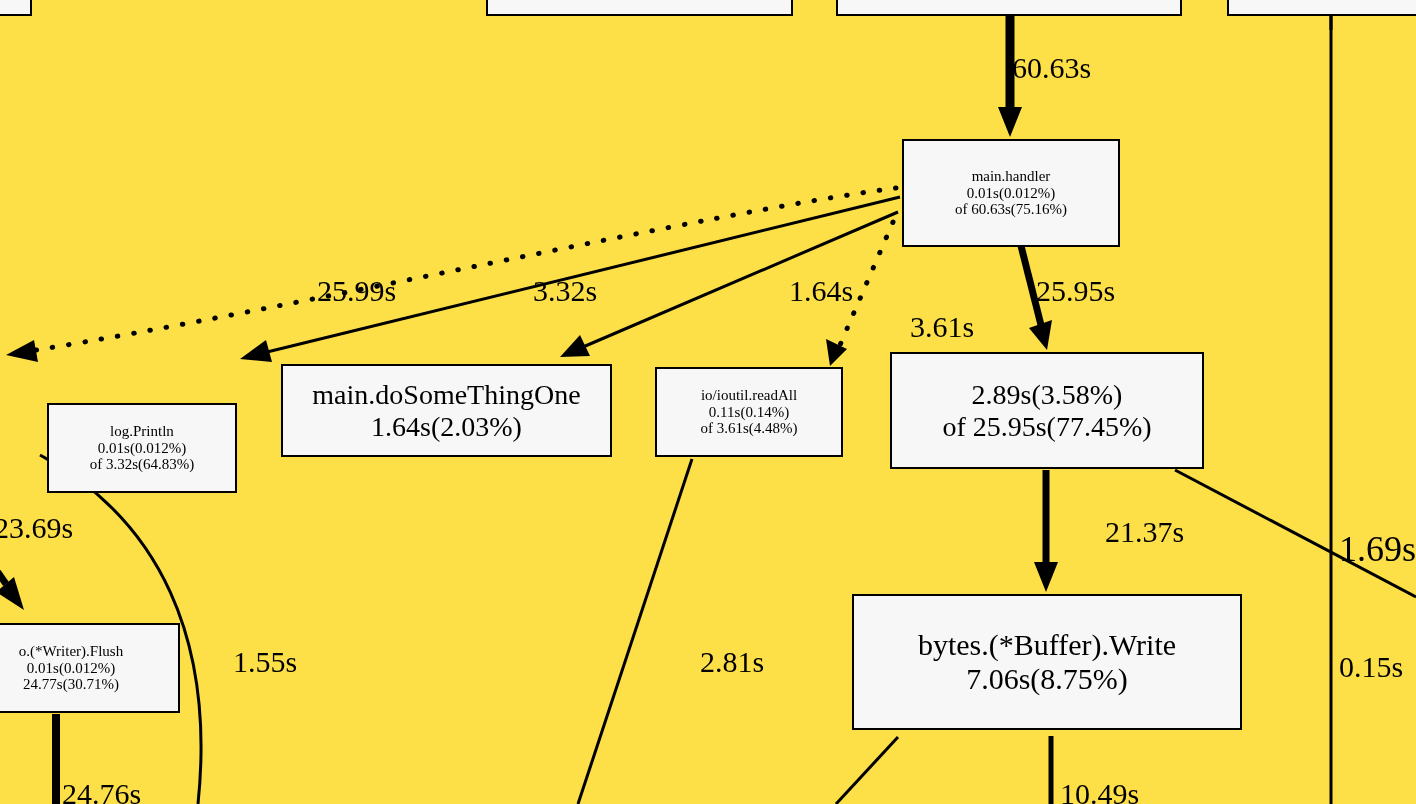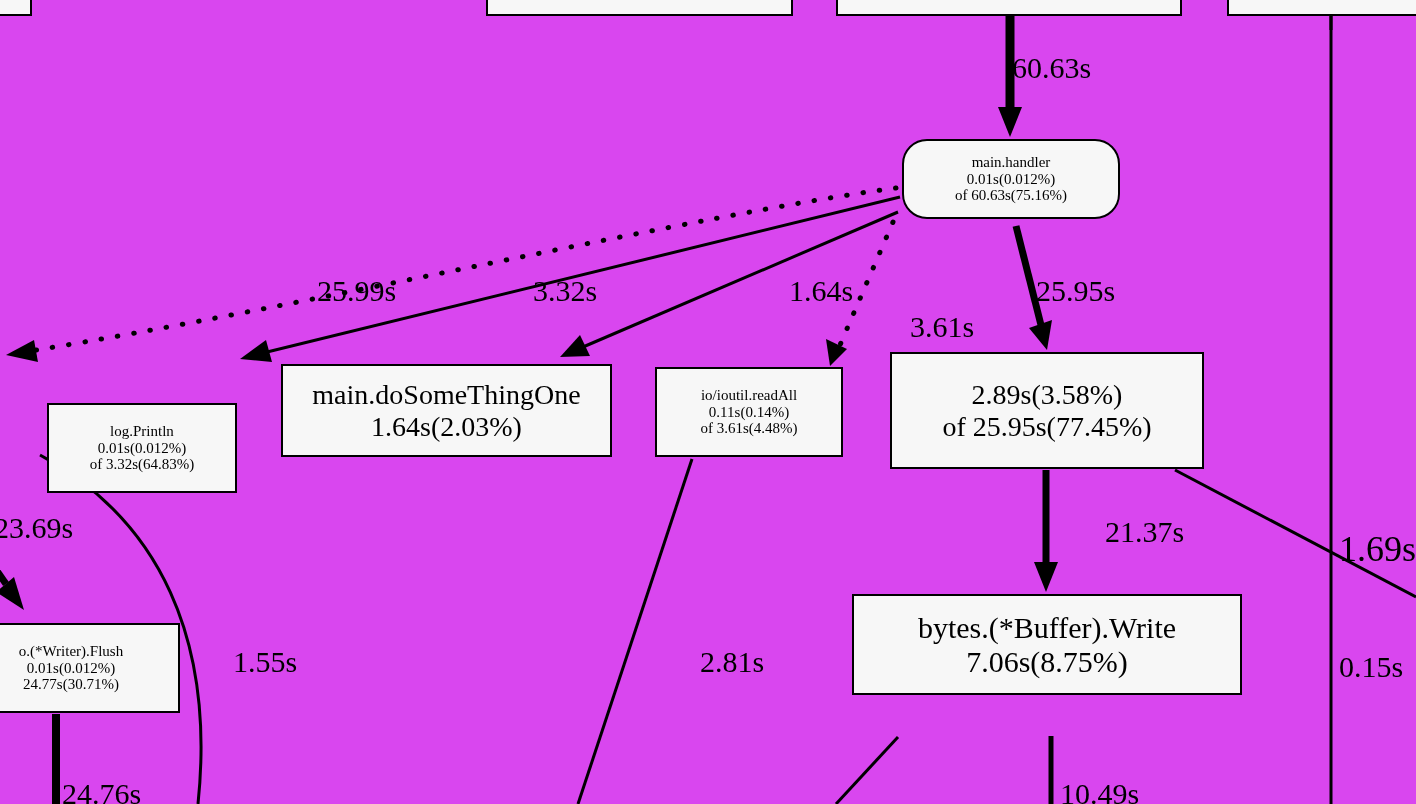--- a/index.html
+++ b/index.html
@@ -4,21 +4,21 @@
 <style>
   html, body {
     margin: 0;
     padding: 0;
     background: #ffffff;
   }
   #canvas {
     position: relative;
     width: 1416px;
     height: 804px;
-    background: #d946ef;
+    background: #fde047;
     overflow: hidden;
     font-family: "Liberation Serif", "DejaVu Serif", serif;
   }
   #edge-layer {
     position: absolute;
     left: 0;
     top: 0;
     width: 1416px;
     height: 804px;
     pointer-events: none;
@@ -87,21 +87,21 @@
     <div class="edge-label" style="left: 62px; top: 777px; font-size: 30px;">24.76s</div>
     <div class="edge-label" style="left: 233px; top: 645px; font-size: 30px;">1.55s</div>
     <div class="edge-label" style="left: 700px; top: 645px; font-size: 30px;">2.81s</div>
     <div class="edge-label" style="left: 1060px; top: 777px; font-size: 30px;">10.49s</div>
     <div class="edge-label" style="left: 1339px; top: 528px; font-size: 36px;">1.69s</div>
     <div class="edge-label" style="left: 1339px; top: 650px; font-size: 30px;">0.15s</div>
     <div class="node" style="left: -40px; top: -36px; width: 72px; height: 52px; font-size: 15px; background: rgb(247, 247, 247); border-color: rgb(0, 0, 0);"></div>
     <div class="node" style="left: 486px; top: -44px; width: 307px; height: 60px; font-size: 15px; background: rgb(247, 247, 247); border-color: rgb(0, 0, 0);"></div>
     <div class="node" style="left: 836px; top: -44px; width: 346px; height: 60px; font-size: 15px; background: rgb(247, 247, 247); border-color: rgb(0, 0, 0);"></div>
     <div class="node" style="left: 1227px; top: -44px; width: 230px; height: 60px; font-size: 15px; background: rgb(247, 247, 247); border-color: rgb(0, 0, 0);"></div>
-    <div class="node" style="left: 902px; top: 139px; width: 218px; height: 80px; font-size: 15px; background: rgb(247, 247, 247); border-color: rgb(0, 0, 0); border-radius: 25px;">
+    <div class="node" style="left: 902px; top: 139px; width: 218px; height: 108px; font-size: 15px; background: rgb(247, 247, 247); border-color: rgb(0, 0, 0);">
       <span class="ln">main.handler</span>
       <span class="ln">0.01s(0.012%)</span>
       <span class="ln">of 60.63s(75.16%)</span>
     </div>
     <div class="node" style="left: 47px; top: 367px; width: 190px; height: 90px; font-size: 15px; background: rgb(247, 247, 247); border-color: rgb(0, 0, 0); margin-top: 36px;">
       <span class="ln">log.Println</span>
       <span class="ln">0.01s(0.012%)</span>
       <span class="ln">of 3.32s(64.83%)</span>
     </div>
     <div class="node" style="left: 281px; top: 364px; width: 331px; height: 93px; font-size: 28px; background: rgb(247, 247, 247); border-color: rgb(0, 0, 0);">
@@ -115,17 +115,17 @@
     </div>
     <div class="node" style="left: 890px; top: 352px; width: 314px; height: 117px; font-size: 28px; background: rgb(247, 247, 247); border-color: rgb(0, 0, 0);">
       <span class="ln">2.89s(3.58%)</span>
       <span class="ln">of 25.95s(77.45%)</span>
     </div>
     <div class="node" style="left: -38px; top: 623px; width: 218px; height: 90px; font-size: 15px; background: rgb(247, 247, 247); border-color: rgb(0, 0, 0);">
       <span class="ln">o.(*Writer).Flush</span>
       <span class="ln">0.01s(0.012%)</span>
       <span class="ln">24.77s(30.71%)</span>
     </div>
-    <div class="node" style="left: 852px; top: 594px; width: 390px; height: 101px; font-size: 30px; background: rgb(247, 247, 247); border-color: rgb(0, 0, 0);">
+    <div class="node" style="left: 852px; top: 594px; width: 390px; height: 136px; font-size: 30px; background: rgb(247, 247, 247); border-color: rgb(0, 0, 0);">
       <span class="ln">bytes.(*Buffer).Write</span>
       <span class="ln">7.06s(8.75%)</span>
     </div>
   </div>
 
 </body></html>

